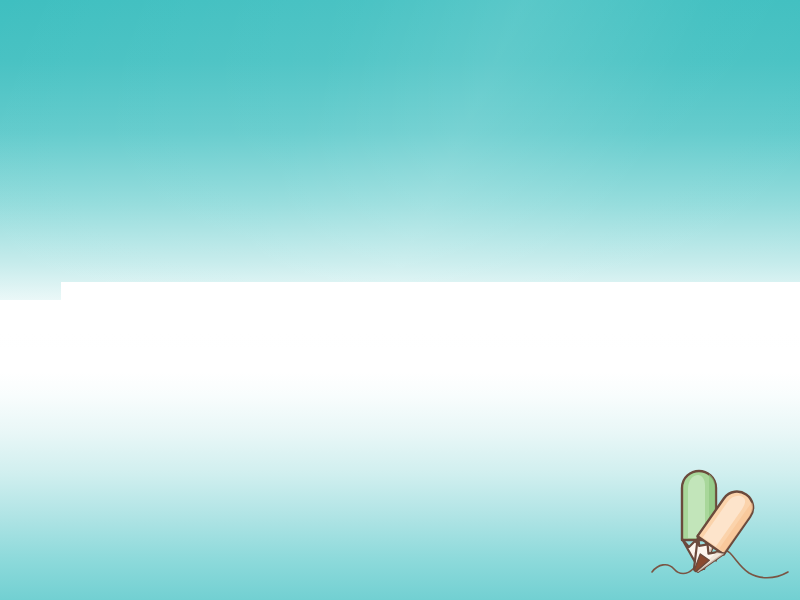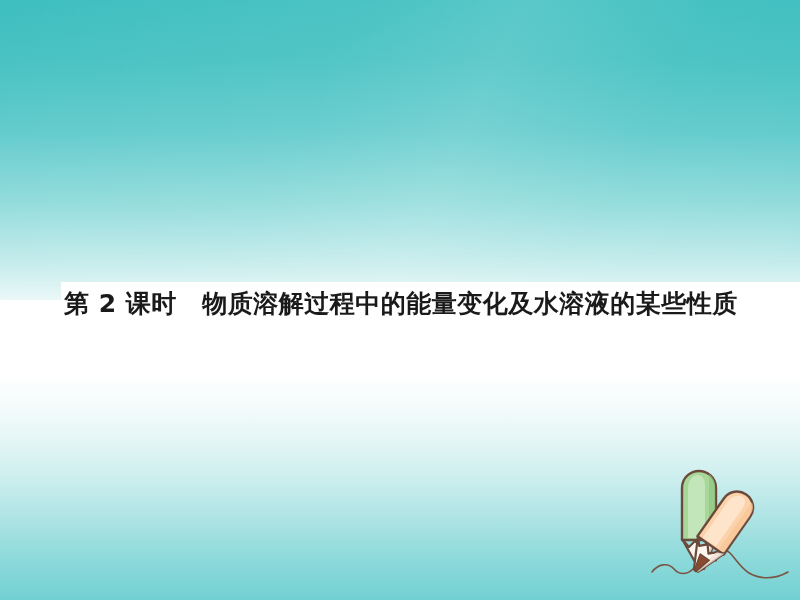--- a/index.html
+++ b/index.html
@@ -103,21 +103,20 @@
 <body>
 
 <div id="slide">
 
   <div id="sheen"></div>
 
   <div id="content-wash"></div>
 
   <div id="title-panel"></div>
 
-  <div id="title-text">第 2 课时　物质溶解过程中的能量变化及水溶液的某些性质</div>
 
   <div id="pencils">
     <svg width="152" height="132" viewBox="0 0 152 132" xmlns="http://www.w3.org/2000/svg">
 
       <g>
         <path d="M4 104 C 10 96, 20 94, 26 101 C 31 107, 39 107, 45 101 L 52 94" fill="none" stroke="#7a5544" stroke-width="1.6" stroke-linecap="round"></path>
       </g>
 
       <g>
         <path d="M68 93 C 70 83, 76 79, 82 85 C 88 91, 92 99, 101 105

